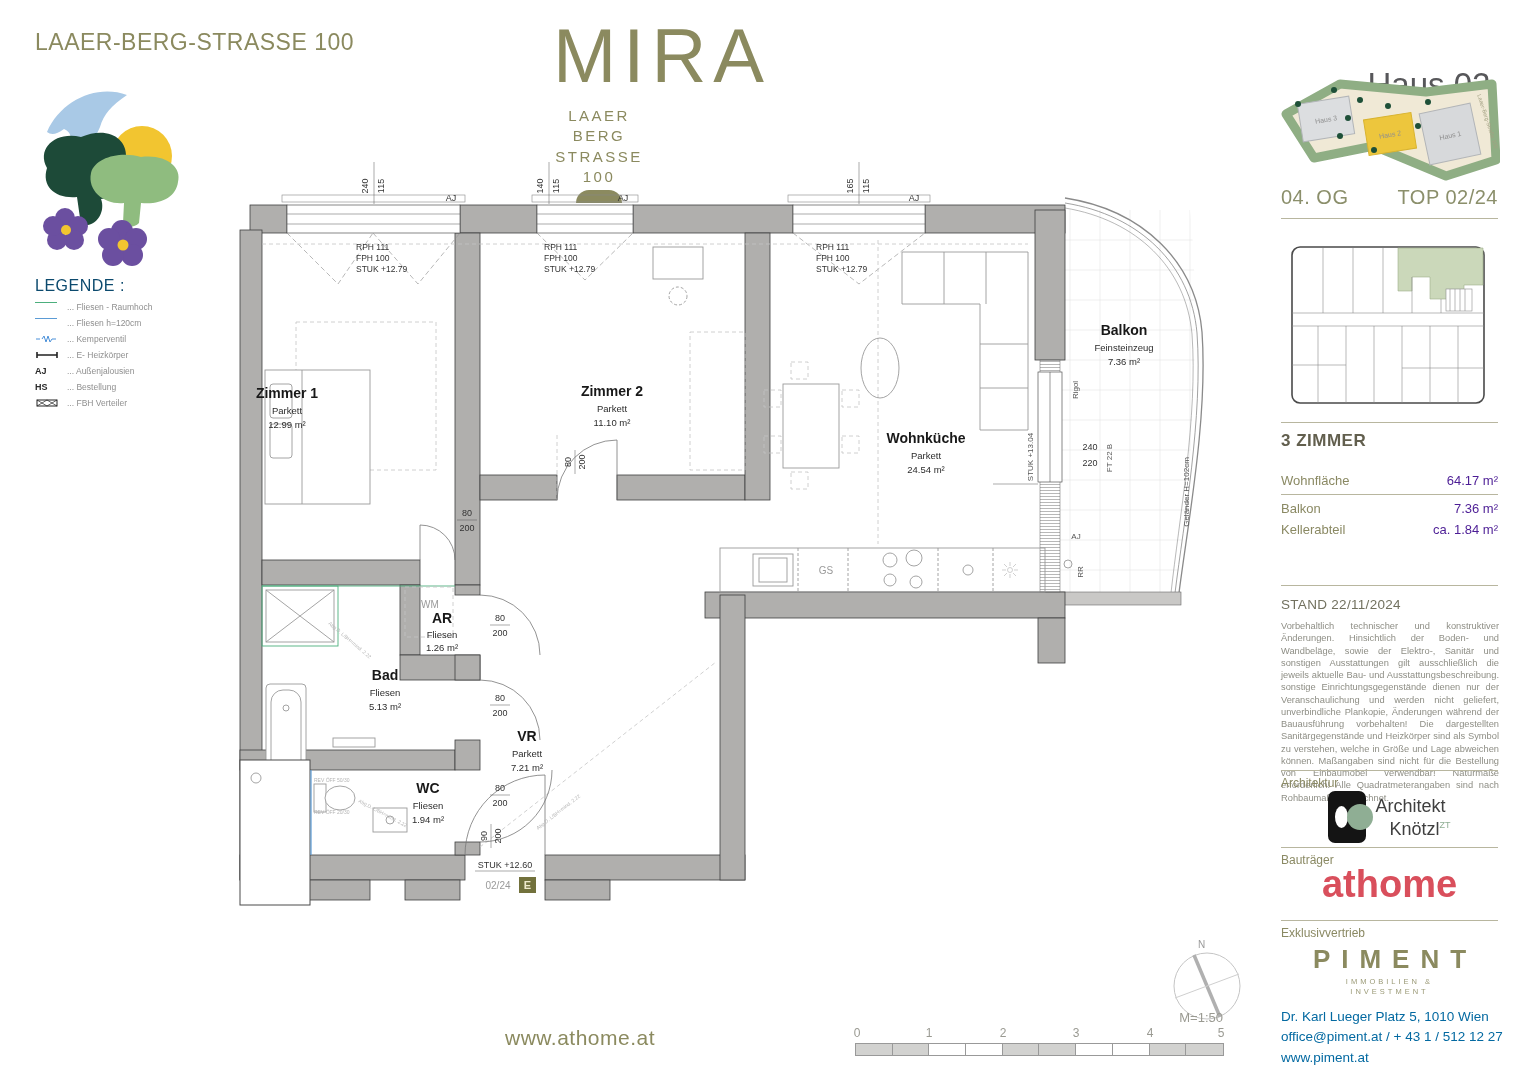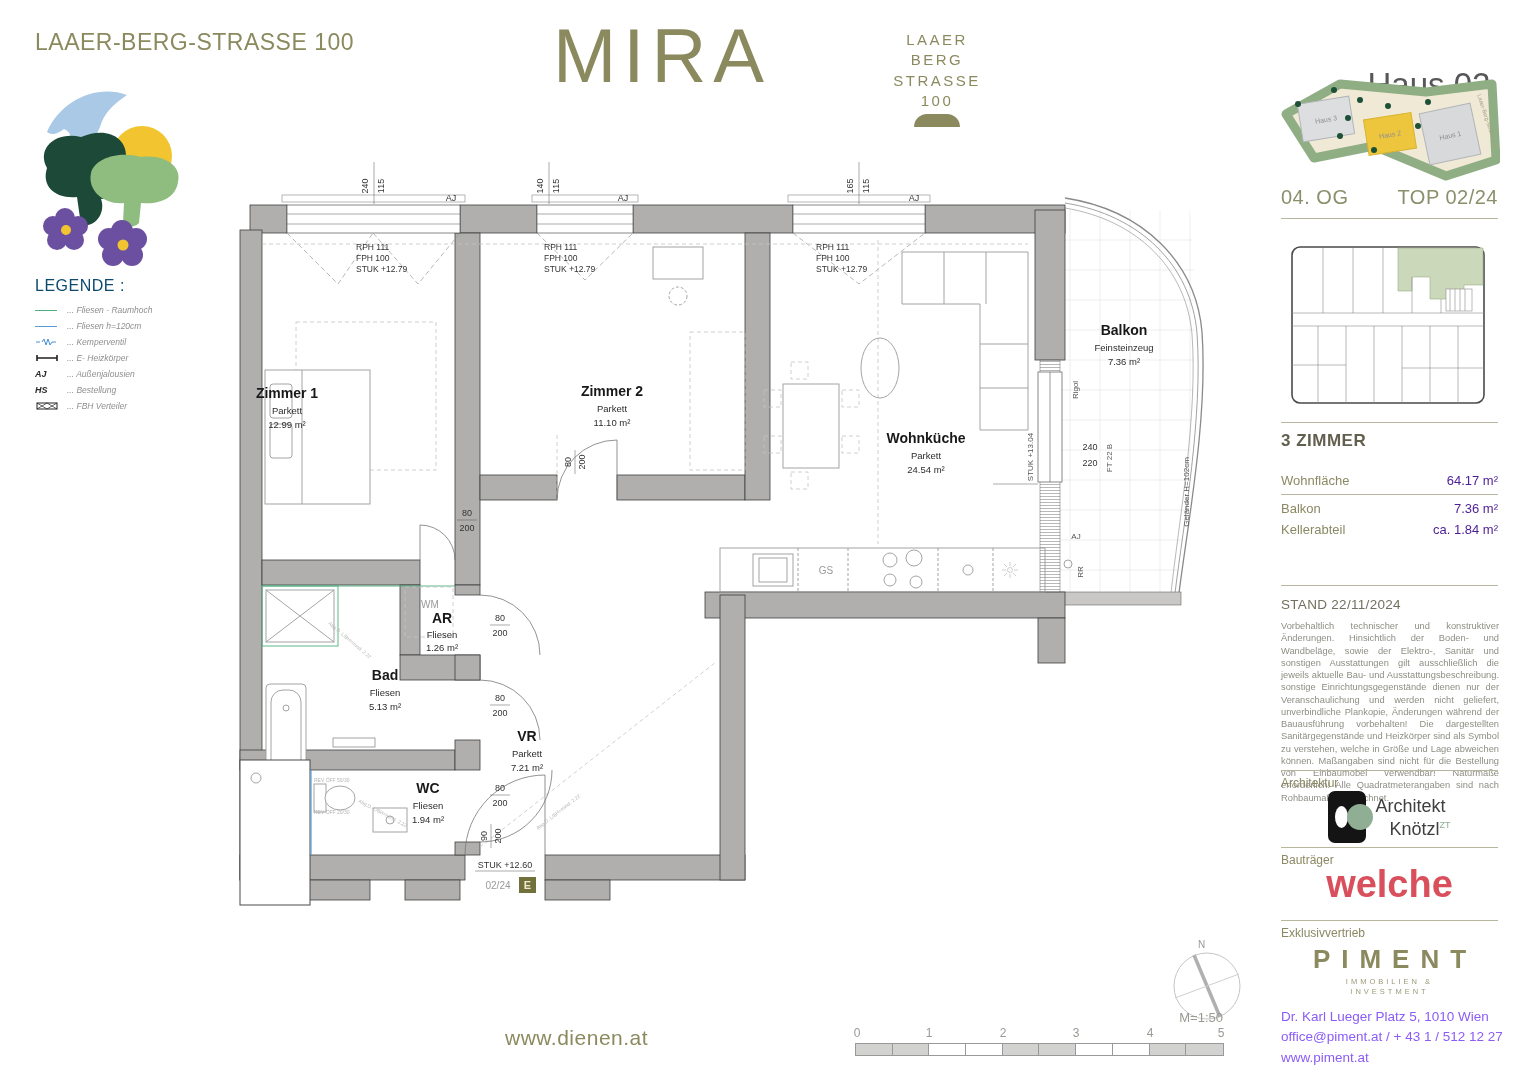--- a/index.html
+++ b/index.html
@@ -7,28 +7,28 @@
               font-family:"Liberation Sans", sans-serif; }
   .abs { position:absolute; }
 
   
   #address { left:35px; top:28px; font-size:23px; line-height:1.3; letter-spacing:.5px;
              color:#8b8a5f; font-weight:500; }
 
   
   #legend-title { left:35px; top:277px; font-size:16px; color:#0c4a6e; letter-spacing:.5px; }
   #legend { left:35px; top:302px; }
-  .lg-row { display:flex; align-items:center; height:16px;font-style:italic; }
+  .lg-row { display:flex; align-items:flex-start; height:16px; }
   .lg-sym { width:32px; display:flex; align-items:center; }
   .lg-line { width:22px; border-top:1.5px solid; }
   .lg-txt { font-size:8.5px; color:#8f8f8f; }
   .lg-code { font-size:9px; font-weight:bold; color:#2a2a2a; }
 
   
-  #logo { left:553px; top:18px; width:430px; display:flex; align-items:flex-start; justify-content:space-between; }
+  #logo { left:553px; top:18px; width:430px; display:flex; align-items:flex-start; justify-content:space-between;flex-direction:column; }
   .logo-word { font-size:76px; color:#8b8a5f; letter-spacing:7px; line-height:1; }
   .logo-mid { width:92px; display:flex; flex-direction:column; align-items:center; padding-top:12px; }
   .logo-sub { font-size:15px; letter-spacing:2.5px; color:#8b8a5f; line-height:1.35; }
   .logo-hill { width:46px; height:13px; background:#8b8a5f; border-radius:23px 23px 0 0; margin-top:3px; }
 
   
   #haus-title { left:1360px; top:24px; width:138px; text-align:center; font-size:33px; color:#57575a;margin-top:42px; }
   .sep { left:1281px; width:217px; height:1px; background:#b8b69f; }
   #floor-row { left:1281px; top:186px; width:217px; display:flex; justify-content:space-between;
                font-size:20px; color:#8b8f6b; letter-spacing:.5px; }
@@ -51,21 +51,21 @@
   .arch-txt { font-size:18px; color:#3f3f3f; line-height:1.25; padding-top:4px; }
   .arch-l2 { padding-left:14px; }
   .arch-sup { font-size:9px; color:#8fae94; vertical-align:super; }
 
   #athome { left:1281px; top:863px; width:217px; text-align:center; font-size:38px; font-weight:bold;
             color:#d94f5c; letter-spacing:0; }
   #piment { left:1281px; top:944px; width:217px; text-align:center; font-size:26px; font-weight:600;
             color:#8b8a5f; letter-spacing:11px; text-indent:11px; }
   .piment-sub { left:1281px; width:217px; text-align:center; font-size:7.5px; letter-spacing:3px;
                 color:#9b9a77; }
-  #contact { left:1281px; top:1007px; font-size:13.5px; color:#8b5cf6; line-height:1.5; }
+  #contact { left:1281px; top:1007px; font-size:13.5px; color:#0369a1; line-height:1.5; }
 
   
   #website { left:505px; top:1026px; font-size:21px; color:#8b8a5f; letter-spacing:.5px; }
   #scale-note { left:855px; top:1010px; width:368px; text-align:right; font-size:13px; color:#9a9a92; }
   #scalebar-labels { left:855px; top:1026px; width:368px; height:14px; }
   #scalebar-labels span { position:absolute; transform:translateX(-50%); font-size:12px; color:#9a9a92; }
   #scalebar { left:855px; top:1043px; width:369px; height:13px; border:1px solid #999;
               display:flex; }
   #scalebar span { width:36.7px; height:100%; border-right:1px solid #999; }
   #scalebar span:last-child { border-right:none; }
@@ -276,21 +276,21 @@
       <span class="arch-dot"></span>
   </span>
   <span class="arch-txt">
     <div>Architekt</div>
     <div class="arch-l2"><span>Knötzl</span><span class="arch-sup">ZT</span></div>
   </span>
 </div>
 <div class="abs sep" style="top:847px"></div>
 
 <div class="abs sb-label" style="top:853px">Bauträger</div>
-<div class="abs" id="athome">welche</div>
+<div class="abs" id="athome">athome</div>
 <div class="abs sep" style="top:920px"></div>
 
 <div class="abs sb-label" style="top:926px">Exklusivvertrieb</div>
 <div class="abs" id="piment">PIMENT</div>
 <div class="abs piment-sub" style="top:977px">IMMOBILIEN &amp;</div>
 <div class="abs piment-sub" style="top:987px">INVESTMENT</div>
 <div class="abs" id="contact">
   <div>Dr. Karl Lueger Platz 5, 1010 Wien</div>
   <div>office@piment.at / + 43 1 / 512 12 27</div>
   <div>www.piment.at</div>
@@ -596,21 +596,21 @@
       </g>
     <g transform="translate(300,638) rotate(-38)">
         <text class="t-tiny">Abg.D. L/BH=mind. 2.22</text>
       </g>
     <g transform="translate(120,610) rotate(28)">
         <text class="t-tiny">Abg.D. L/BH=mind. 2.22</text>
       </g>
   </g>
 </svg>
 
-<div class="abs" id="website">www.dienen.at</div>
+<div class="abs" id="website">www.athome.at</div>
 
 <svg class="abs" style="left:1164px;top:936px" width="86" height="92" viewBox="0 0 86 92">
   <circle cx="43" cy="50" r="33" fill="none" stroke="#c5c5c5" stroke-width="1"></circle>
   <line x1="30" y1="19" x2="56" y2="81" stroke="#b0b0b0" stroke-width="3.5"></line>
   <line x1="11" y1="62" x2="75" y2="38" stroke="#cfcfcf" stroke-width="1"></line>
   <text x="34" y="12" style="font:10px 'Liberation Sans',sans-serif" fill="#9a9a9a">N</text>
 </svg>
 
 <div class="abs" id="scale-note">M=1:50</div>
 <div class="abs" id="scalebar-labels">

